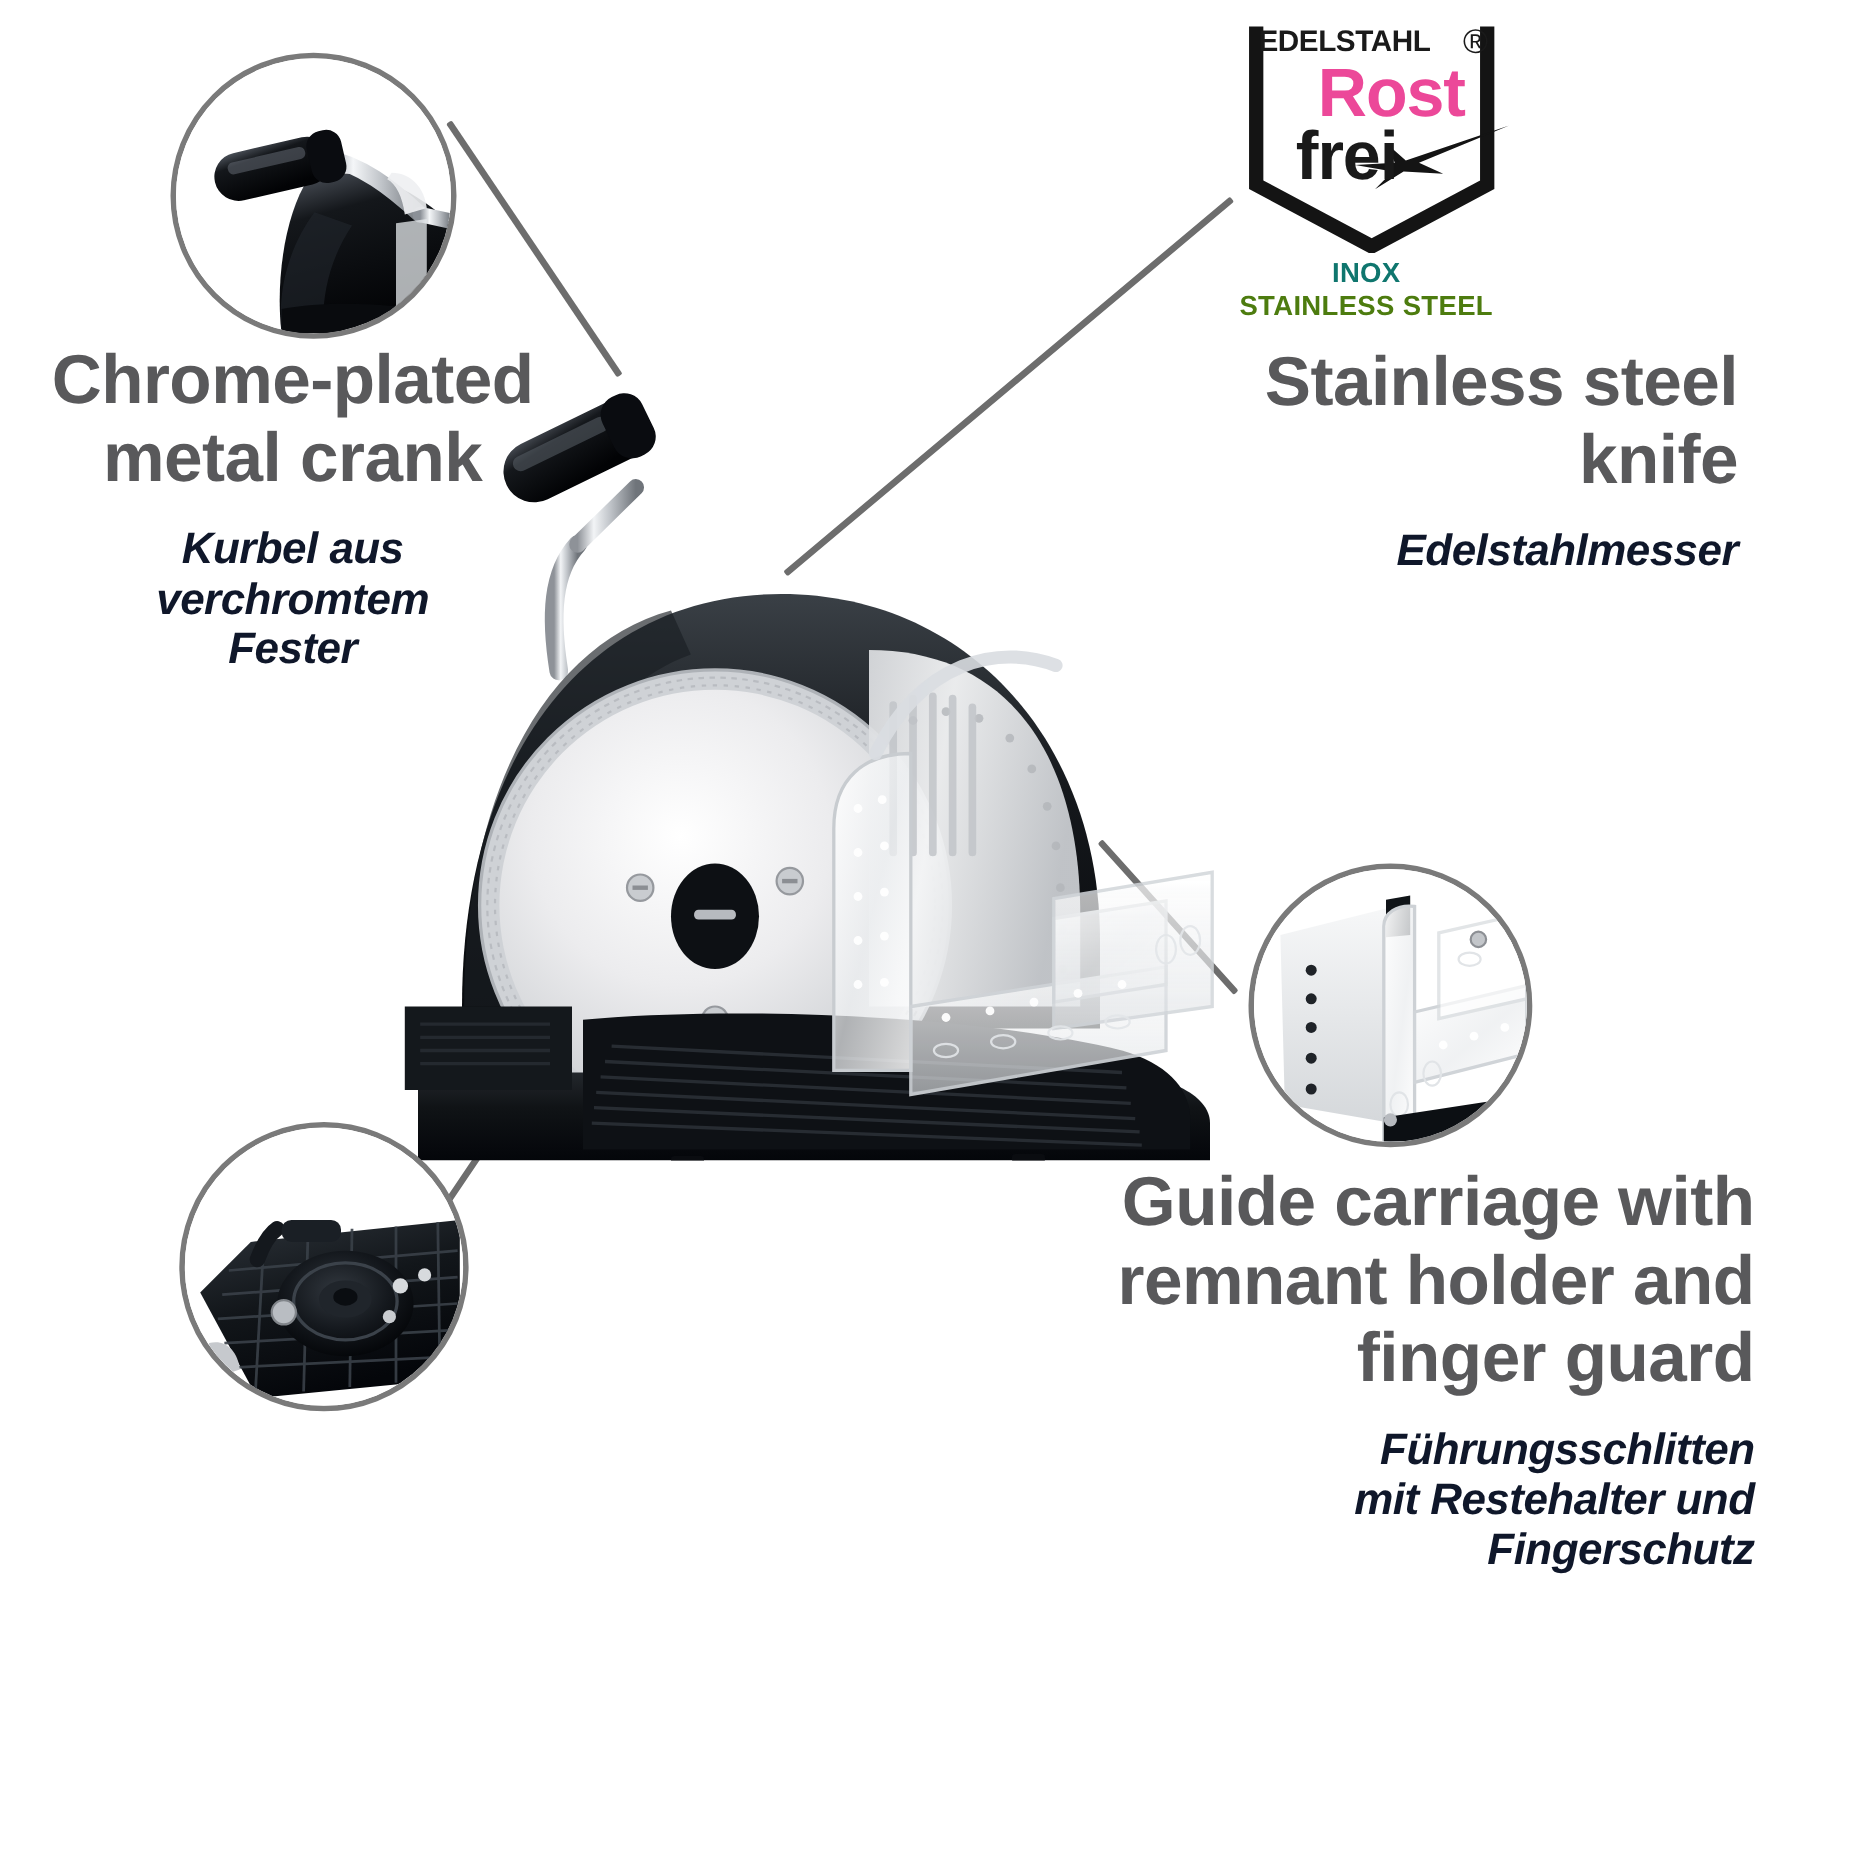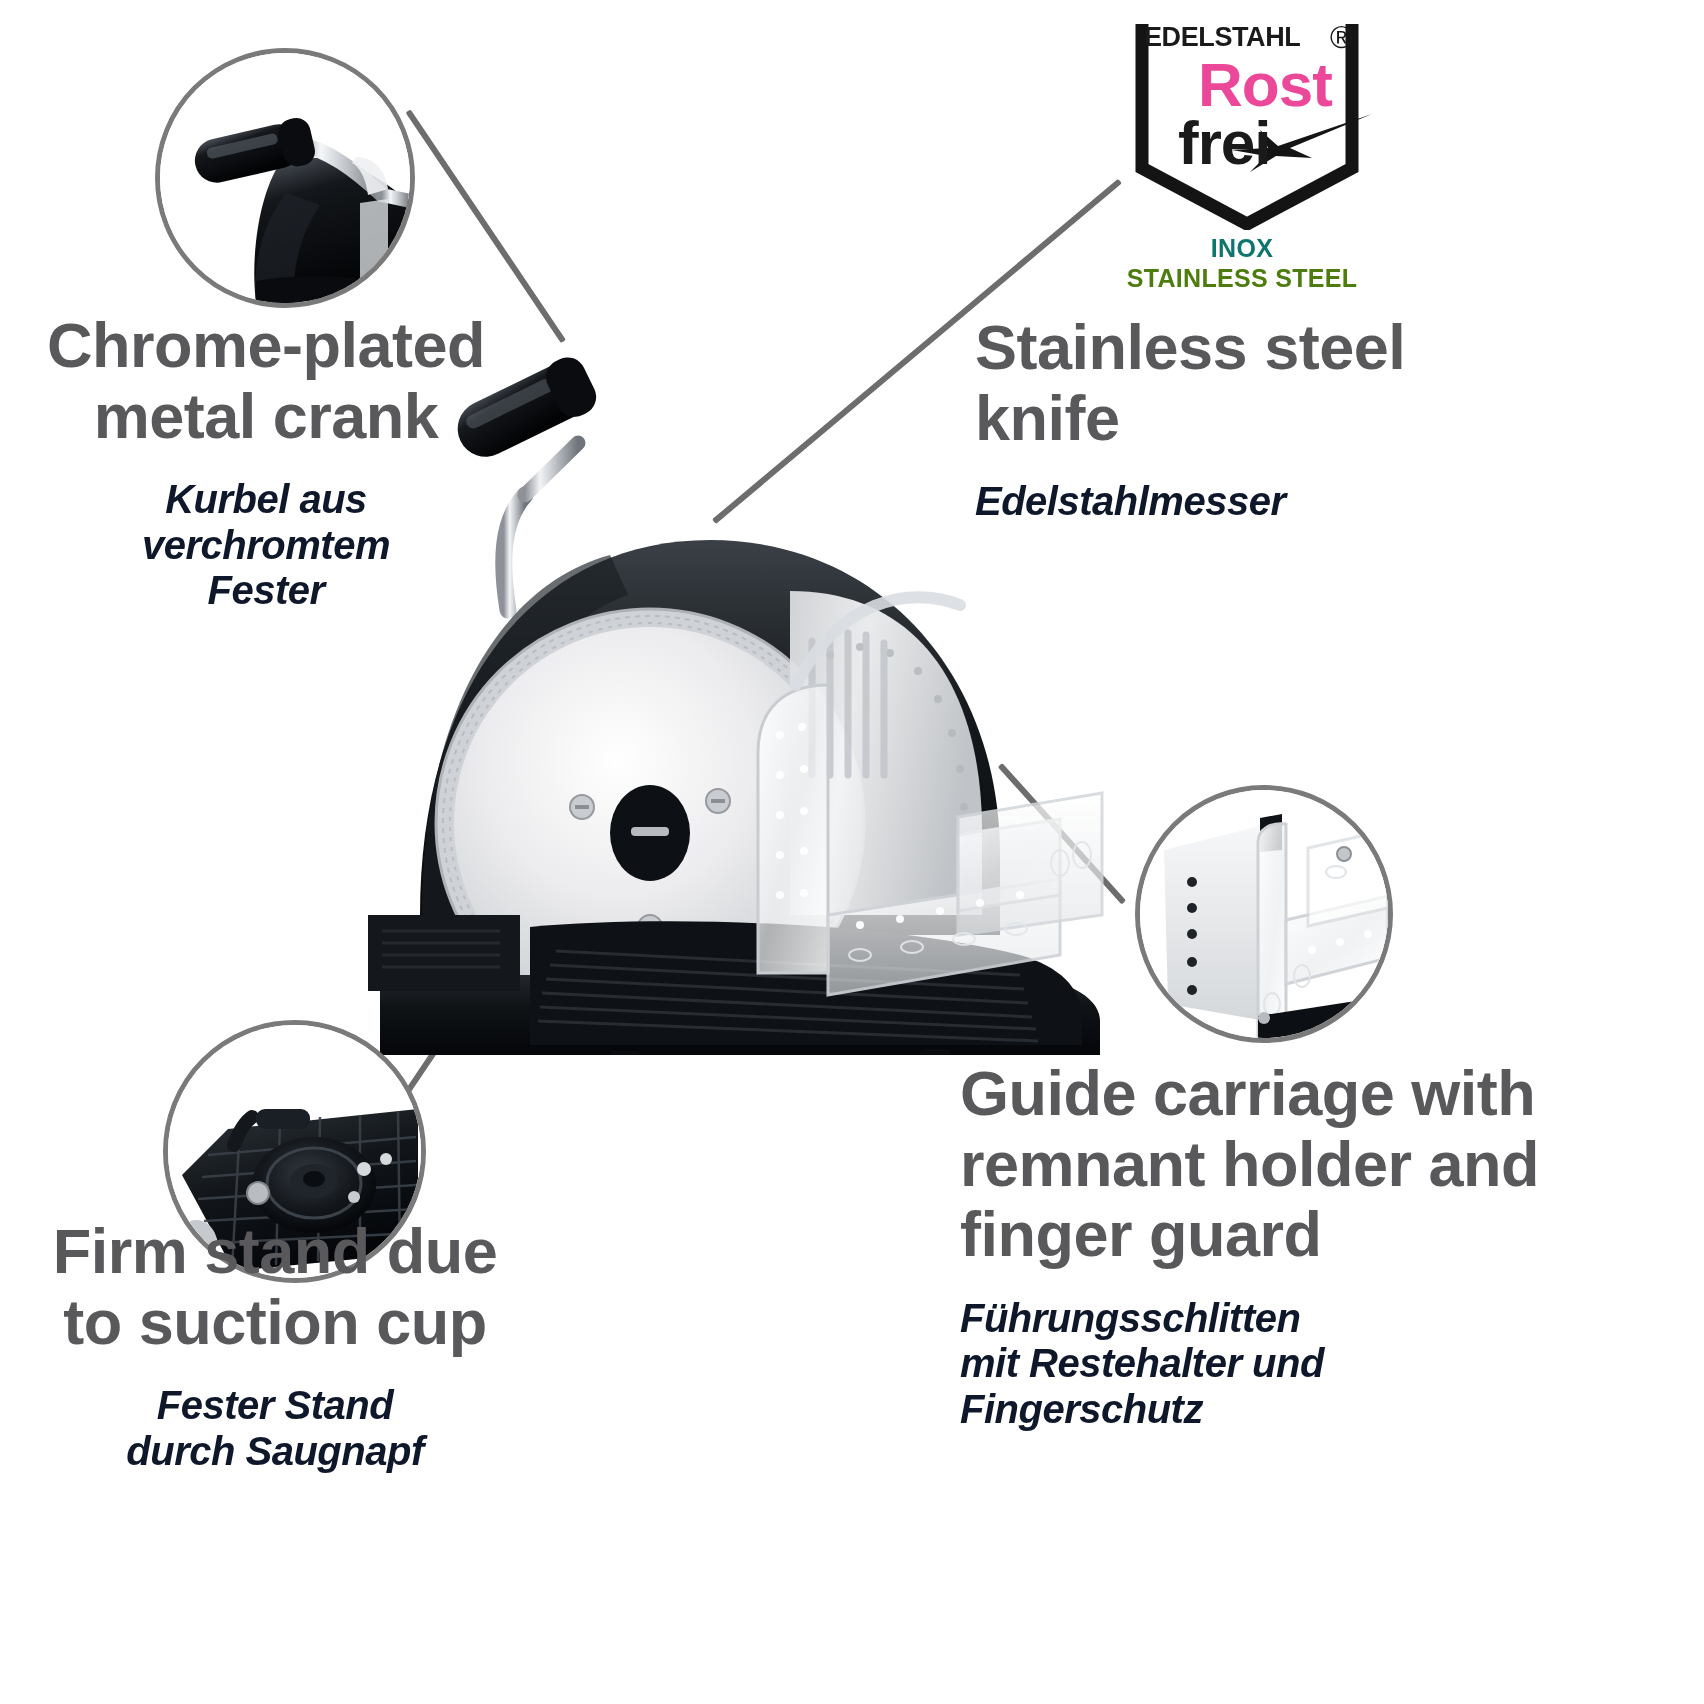--- a/index.html
+++ b/index.html
@@ -26,21 +26,21 @@
   .cap .en{
     color:#59595b;font-weight:bold;
     font-size:63px;line-height:1.12;letter-spacing:-0.5px;
   }
   .cap .de{
     color:#0f172a;font-weight:bold;font-style:italic;
     font-size:40px;line-height:1.14;letter-spacing:-0.5px;
     margin-top:26px;
   }
   .t-left{text-align:center;}
-  .t-right{text-align:left;}
+  .t-right{text-align:right;margin-left:15px;}
 
   
   .badge{position:absolute;left:1108px;top:18px;width:330px;height:268px;}
   .shieldwrap{position:absolute;left:14px;top:0;width:250px;height:212px;}
   .shield{position:absolute;inset:0;}
   .edelstahl{
     position:absolute;left:22px;top:4px;
     font-size:27px;font-weight:bold;color:#1a1a1a;letter-spacing:-0.4px;
     font-family:"Liberation Sans", sans-serif;
     text-align:right;
@@ -429,30 +429,20 @@
 
   <div class="cap t-right" style="left:975px;top:312px;width:590px;">
     <div class="en">
       <div>Stainless steel knife</div>
     </div>
     <div class="de">
       <div>Edelstahlmesser</div>
     </div>
   </div>
 
-  <div class="cap t-left" style="left:30px;top:1216px;width:490px;">
-    <div class="en">
-      <div>Firm stand due</div>
-      <div>to suction cup</div>
-    </div>
-    <div class="de">
-      <div>Fester Stand</div>
-      <div>durch Saugnapf</div>
-    </div>
-  </div>
 
   <div class="cap t-right" style="left:960px;top:1058px;width:620px;">
     <div class="en">
       <div>Guide carriage with</div>
       <div>remnant holder and</div>
       <div>finger guard</div>
     </div>
     <div class="de">
       <div>Führungsschlitten</div>
       <div>mit Restehalter und</div>

